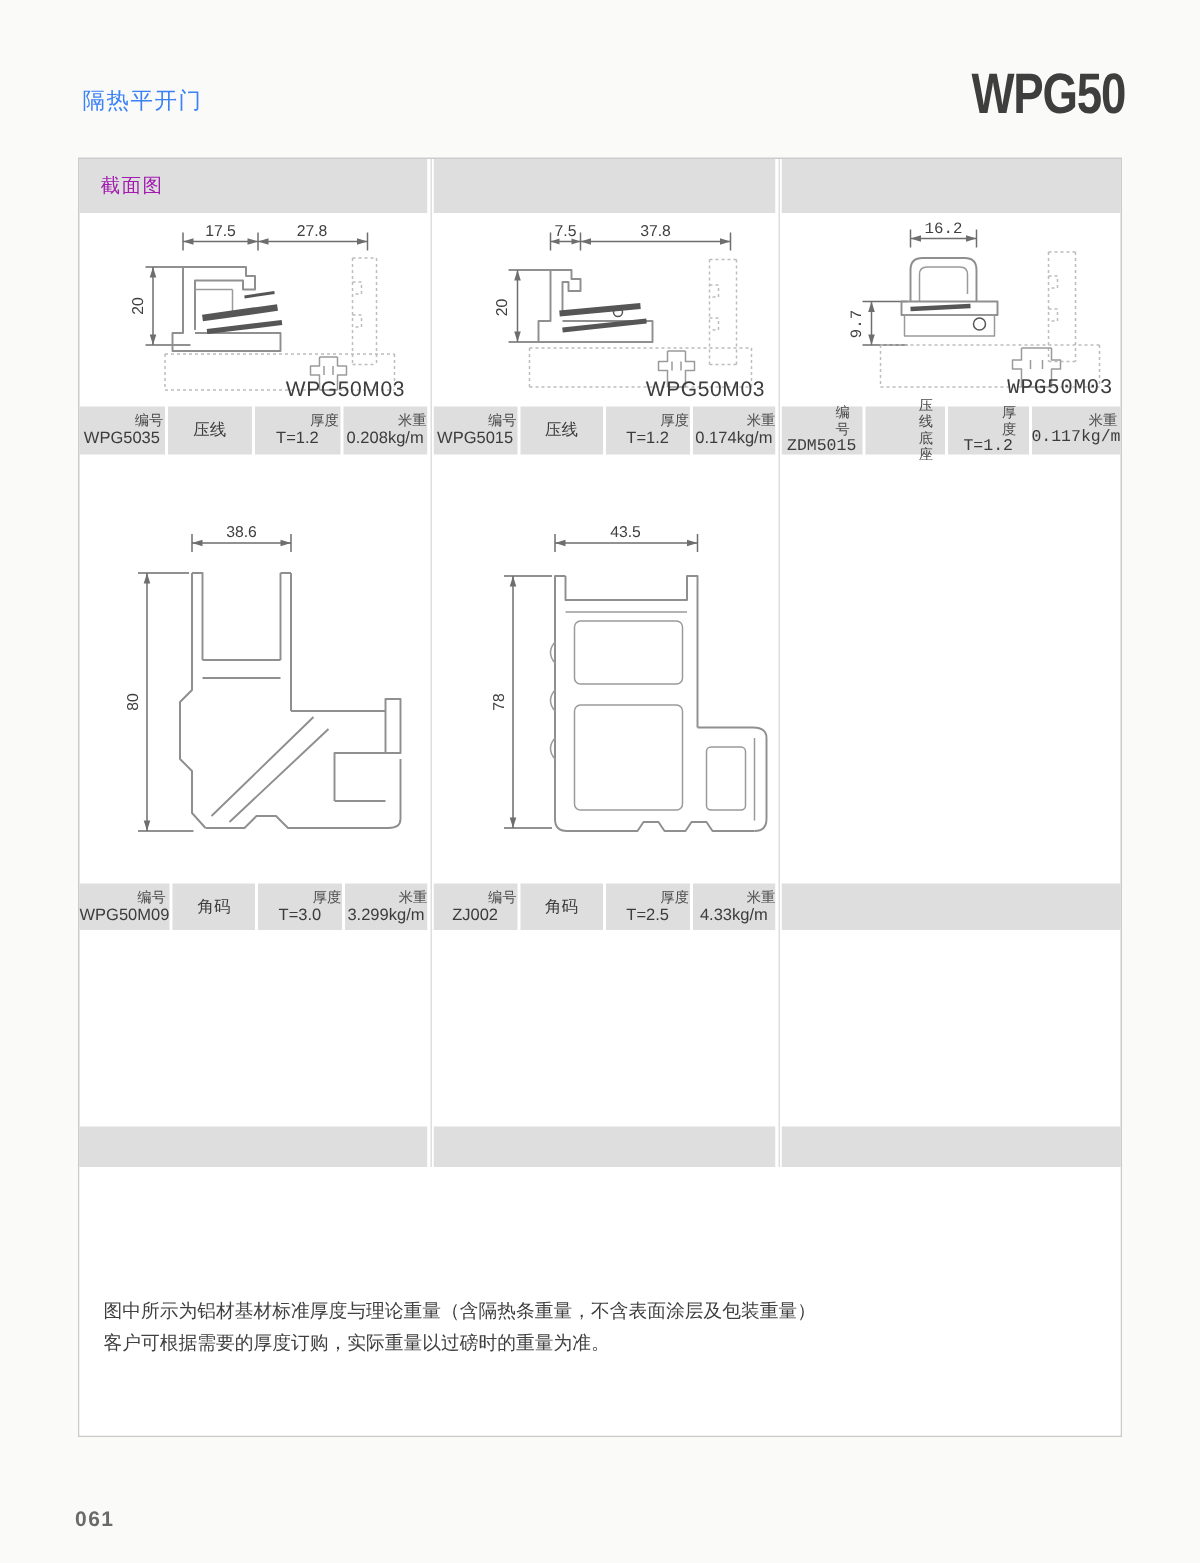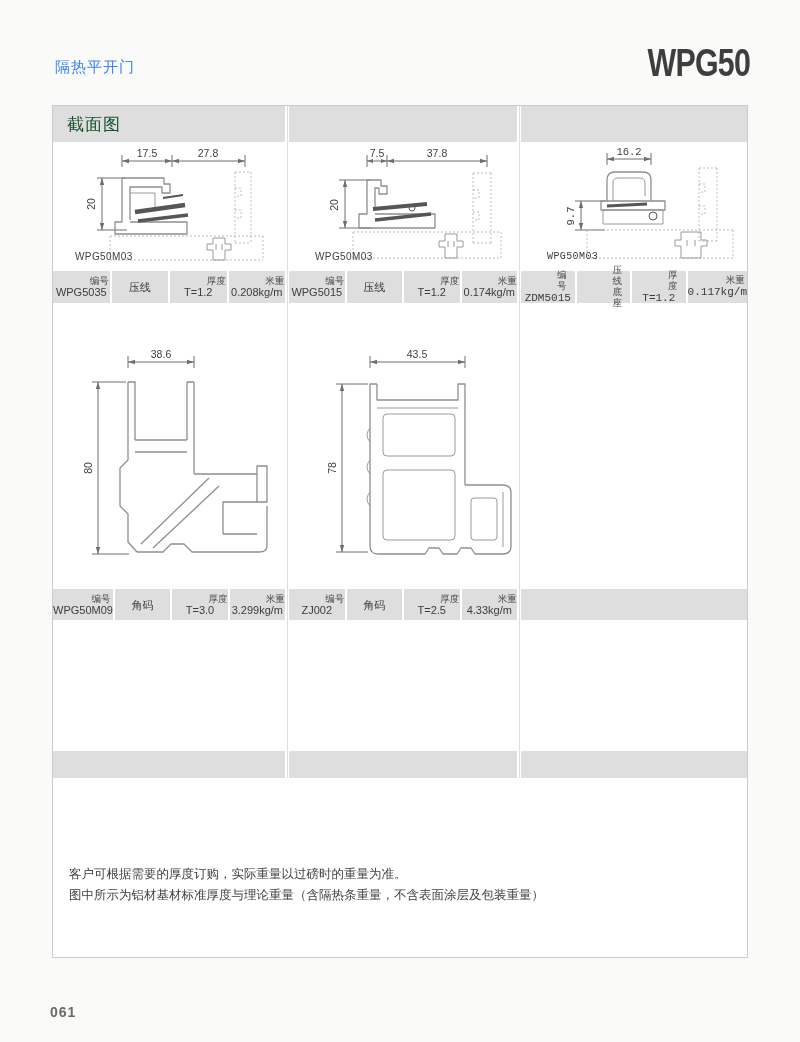--- a/index.html
+++ b/index.html
@@ -14,34 +14,34 @@
   .col{position:absolute;top:0;height:672px;}
   .col1{left:0;width:232px;}
   .col2{left:236px;width:228px;}
   .col3{left:468px;width:226px;font-family:Liberation Mono, monospace;}
   .vdiv{position:absolute;top:0;height:672px;width:4px;background:#ffffff;z-index:5;}
   .vdiv::after{content:"";position:absolute;left:50%;top:0;width:1px;height:100%;background:#dedede;}
   .vdiv1{left:232px;} .vdiv2{left:464px;}
 
   .band{position:absolute;left:0;width:100%;background:#dedede;}
   .band.header{top:0;height:36px;display:flex;align-items:center;}
-  .section-title{margin-left:14px;font-size:17px;color:#14532d;letter-spacing:1px;}
+  .section-title{margin-left:14px;font-size:13px;color:#a21caf;letter-spacing:1px;}
   .band.empty-row{top:645px;height:27px;}
   .band.spec2-empty{top:483px;height:31px;}
 
   .spec-row{position:absolute;left:0;width:100%;display:flex;gap:2px;}
   .spec-row.r1{top:165px;height:32px;}
   .spec-row.r2{top:483px;height:31px;}
   .cell{flex:1 1 0;background:#dedede;display:flex;flex-direction:column;align-items:center;justify-content:center;}
   .cell .l1{font-size:9.5px;color:#4a4a4a;line-height:11px;margin-left:36px;}
   .cell .l2{font-size:11px;color:#3c3c3c;line-height:13px;text-align:right;}
   .cell .single{font-size:11px;color:#3c3c3c;line-height:12px;}
 
   .dwg{position:absolute;}
-  .dwg-label{position:absolute;text-align:left;font-size:10px;color:#3d3d3d;letter-spacing:.4px;}
+  .dwg-label{position:absolute;text-align:right;font-size:14px;color:#3d3d3d;letter-spacing:.4px;}
 
   .note-area{position:absolute;left:0;top:672px;width:694px;height:179px;background:#fff;}
   .note{position:absolute;left:16px;top:86px;font-size:12.5px;color:#3f3f3f;line-height:21px;}
 
   .page-number{position:absolute;left:50px;top:1004px;font-size:14px;font-weight:bold;color:#6a6a6a;letter-spacing:1px;}
 
   
   svg .dim{stroke:#6e6e6e;stroke-width:1;fill:none;}
   svg .arrow{fill:#6e6e6e;stroke:none;}
   svg .dimtext{fill:#3f3f3f;font-size:10.5px;}
@@ -278,20 +278,20 @@
 
       <div class="band spec2-empty"></div>
       <div class="band empty-row"></div>
     </div>
 
     <div class="vdiv vdiv1"></div>
     <div class="vdiv vdiv2"></div>
 
     <div class="note-area">
       <div class="note">
+        <div>图中所示为铝材基材标准厚度与理论重量（含隔热条重量，不含表面涂层及包装重量）</div>
         <div>客户可根据需要的厚度订购，实际重量以过磅时的重量为准。</div>
-        <div>图中所示为铝材基材标准厚度与理论重量（含隔热条重量，不含表面涂层及包装重量）</div>
       </div>
     </div>
   </div>
 
   <div class="page-number">061</div>
 </div>
 
 </body></html>

